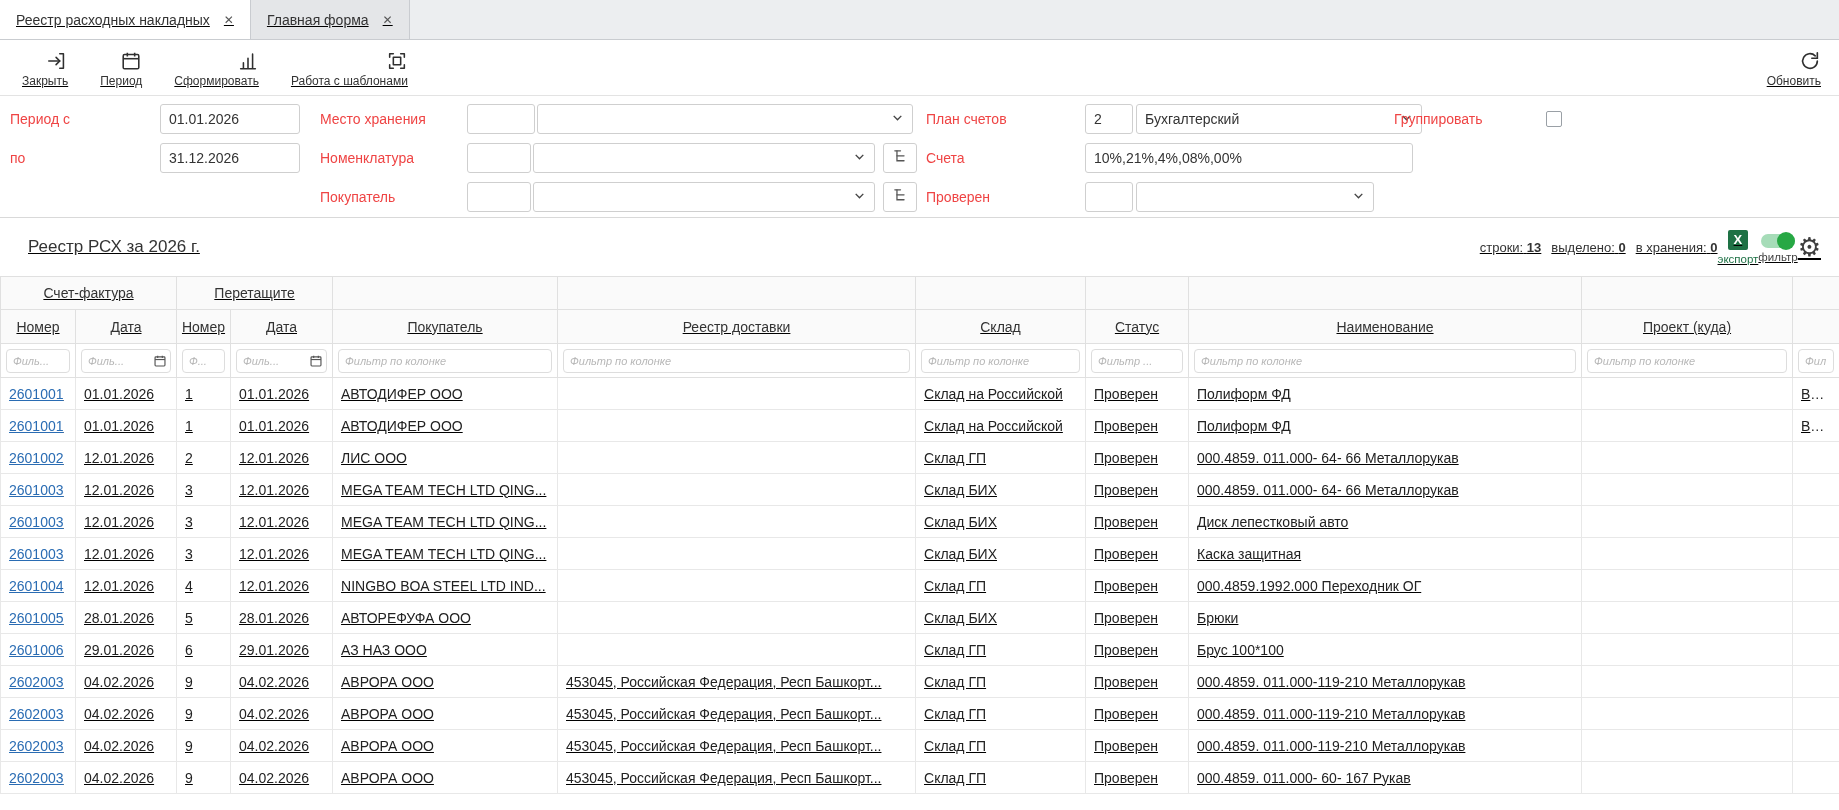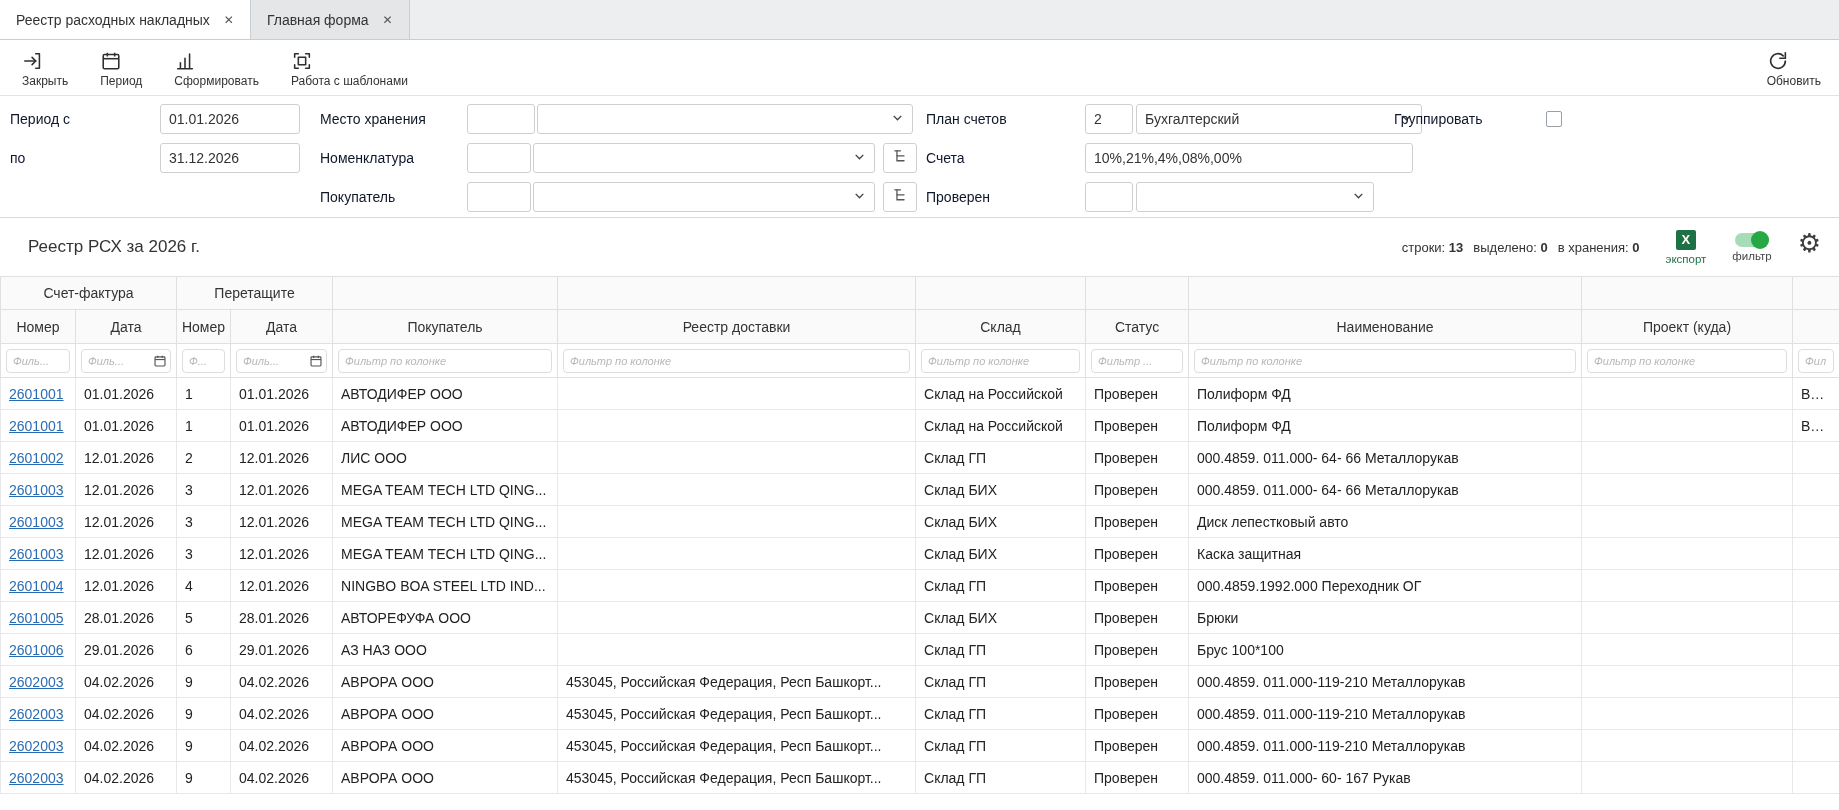--- a/index.html
+++ b/index.html
@@ -1,49 +1,49 @@
 <!DOCTYPE html>
 <html><head>
 <meta charset="utf-8">
 <style>
   * { box-sizing: border-box; margin: 0; padding: 0; }
   html, body { width: 1839px; height: 810px; overflow: hidden; background: #fff;
     font-family: "Liberation Sans", sans-serif; }
-  .app { width: 1839px; height: 810px; overflow: hidden; display: flex; flex-direction: column; background: #fff; }
+  .app { width: 1839px; height: 810px; overflow: hidden; display: flex; flex-direction: column; background: #fff; text-decoration: underline; }
 
   
   .tabbar { height: 40px; background: #eceef0; border-bottom: 1px solid #c9ccd0; display: flex; align-items: stretch; flex: none; }
   .tab { display: flex; align-items: center; padding: 0 16px; font-size: 14px; color: #333;
     border-right: 1px solid #c9ccd0; cursor: pointer; background: #e4e6e8; }
   .tab.active { background: #fff; }
   .tab .close { margin-left: 14px; font-size: 12px; color: #555; }
 
   
   .toolbar { height: 56px; border-bottom: 1px solid #e3e3e3; display: flex; align-items: center;
     padding: 0 18px 0 22px; flex: none; }
   .tb-group { display: flex; gap: 32px; flex: 1; }
-  .tb-btn { display: flex; flex-direction: column; align-items: flex-start; gap: 2px; font-size: 12px; color: #333; cursor: pointer; }
+  .tb-btn { display: flex; flex-direction: column; align-items: flex-end; gap: 2px; font-size: 12px; color: #333; cursor: pointer; }
   .tb-btn .ic { height: 24px; display: flex; align-items: flex-end; }
 
   
   .filters { position: relative; height: 122px; border-bottom: 1px solid #d9d9d9; flex: none; }
-  .flabel { position: absolute; height: 30px; line-height: 30px; font-size: 14px; color: #0f172a; white-space: nowrap; }
+  .flabel { position: absolute; height: 30px; line-height: 30px; font-size: 14px; color: #ef4444; white-space: nowrap; }
   .finput { position: absolute; height: 30px; border: 1px solid #cfcfcf; border-radius: 3px; padding: 0 8px;
     font-size: 14px; color: #333; background: #fff; font-family: inherit; outline: none; }
   .fselect { position: absolute; height: 30px; border: 1px solid #cfcfcf; border-radius: 3px; background: #fff;
     display: flex; align-items: center; justify-content: space-between; padding: 0 8px; font-size: 14px; color: #333; cursor: pointer; }
   .fselect .seltext { white-space: nowrap; overflow: hidden; }
   .treebtn { position: absolute; height: 30px; width: 34px; border: 1px solid #cfcfcf; border-radius: 3px;
     background: #fff; display: flex; align-items: center; justify-content: center; cursor: pointer; }
   .checkbox { position: absolute; width: 16px; height: 16px; border: 1px solid #9aa0a6; border-radius: 2px; background: #fff; cursor: pointer; }
 
   
   .report-header { height: 58px; display: flex; align-items: center; padding: 0 18px 0 28px; flex: none; }
   .report-title { font-size: 17px; color: #333; flex: 1; }
-  .right-cluster { display: flex; gap: 26px; }
+  .right-cluster { display: flex; align-items: center; }
   .stats { display: flex; align-items: center; gap: 10px; font-size: 13px; color: #333; white-space: nowrap; }
   .stats b { font-weight: bold; }
   .mini-block { display: flex; flex-direction: column; align-items: center; gap: 3px; cursor: pointer; }
   .mini-label { font-size: 11.5px; color: #1e7145; }
   .mini-label.gray { color: #444; }
   .xlicon { width: 20px; height: 20px; background: #1e7145; color: #fff; font-weight: bold; font-size: 13px;
     display: flex; align-items: center; justify-content: center; border-radius: 2px; }
   .toggle { width: 34px; height: 14px; background: #a6dcb8; border-radius: 7px; position: relative; margin-top: 3px; }
   .toggle .knob { width: 18px; height: 18px; background: #27a844; border-radius: 50%; position: absolute; right: 0; top: -2px; }
   .gear { font-size: 26px; color: #3f3f3f; line-height: 1; cursor: pointer; }

